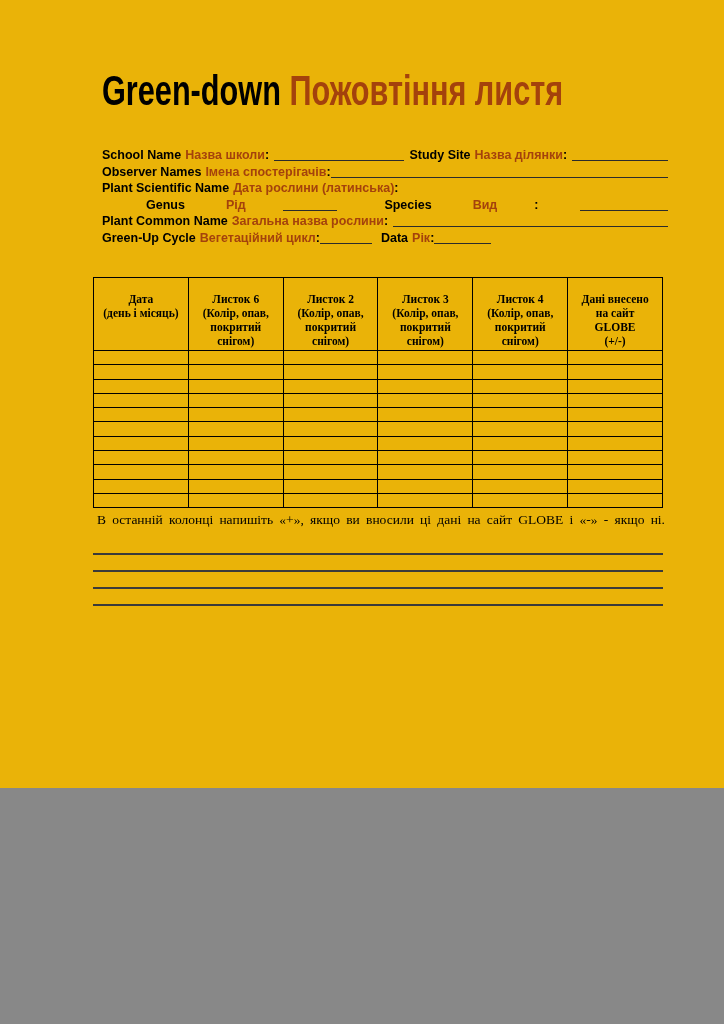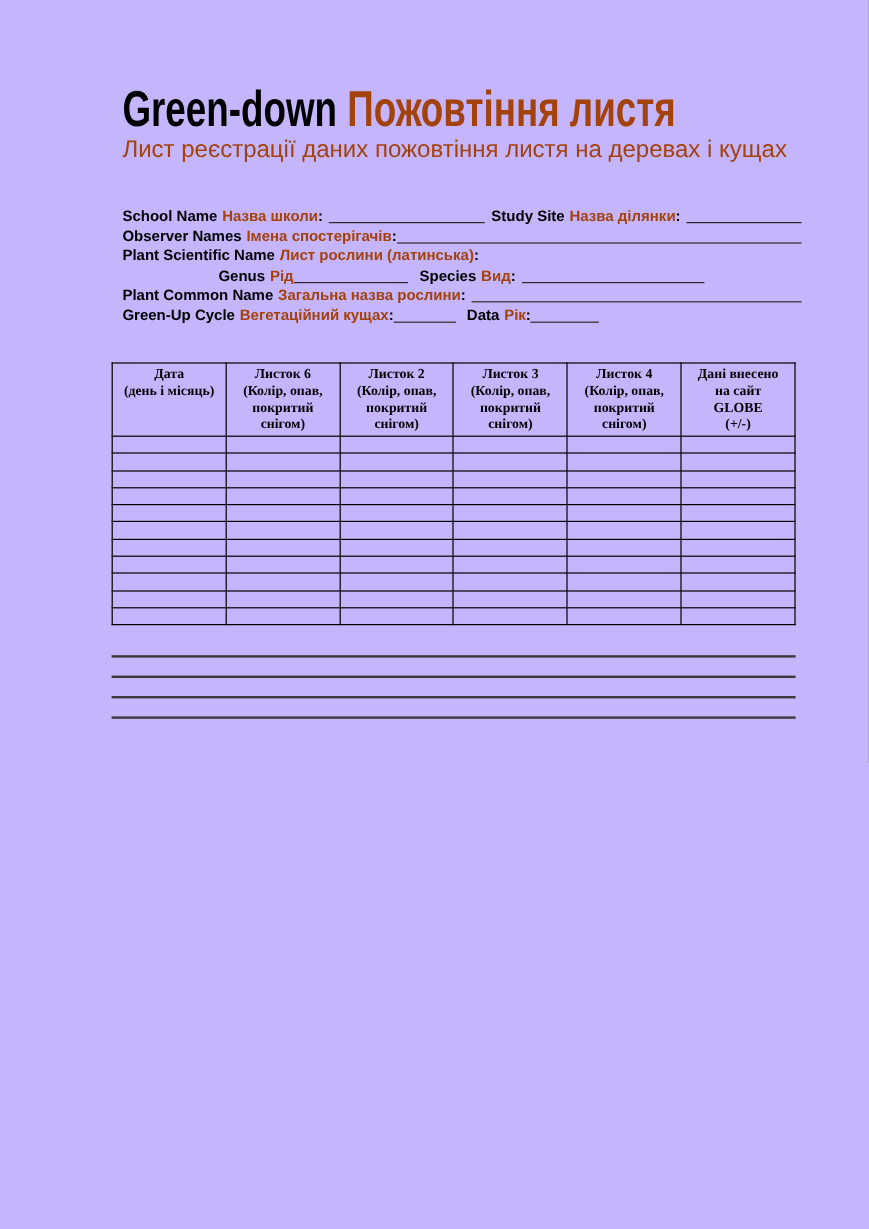--- a/index.html
+++ b/index.html
@@ -1,19 +1,19 @@
 <!DOCTYPE html>
 <html><head>
 <meta charset="utf-8">
 <style>
   html,body{margin:0;padding:0;background:#888;}
   .page{
     position:relative;
-    width:724px;height:1024px;
-    background:#c4b5fd;
+    width:724px;height:788px;
+    background:#eab308;
     margin:0 auto;
     font-family:"Liberation Sans",sans-serif;
     color:#000;
     overflow:hidden;
   }
   .content{position:absolute;left:96px;top:0;width:572px;}
 
   
   .main-title{
     margin:70px 0 0 6px;
@@ -41,42 +41,42 @@
     color:#A4420C;
     text-align:justify;
   }
 
   
   .form-block{margin:35px 0 0 6px;font-size:12.5px;font-weight:bold;line-height:16.5px;width:566px;}
   .form-line{display:flex;align-items:center;white-space:nowrap;}
   .blank{display:inline-block;border-bottom:1.5px solid #2b2b2b;height:11px;}
   .grow{flex-grow:1;}
   .sp{margin-right:4px;}
-  .indent{margin-left:80px;}
+  .indent{margin-left:44px;gap:37px;}
 
   
   .data-table{
     margin-top:31px;
     border-collapse:collapse;
     width:570px;
     table-layout:fixed;
     margin-left:-3px;
   }
   .data-table th,.data-table td{
     border:1.5px solid #000;
     padding:0;
   }
   .data-table th{
     font-family:"Liberation Serif",serif;
     font-size:11.5px;
     font-weight:bold;
     line-height:14px;
     white-space:pre-line;
     vertical-align:top;
-    padding-top:2px;
+    padding-top:14px;
     height:58px;
   }
   .data-table td{height:13.3px;}
 
   
   .note{
     margin:4px 0 0 1px;
     font-family:"Liberation Serif",serif;
     font-size:13.5px;
     line-height:16px;
@@ -96,21 +96,20 @@
   .comment-line{height:0;border-top:2px solid #3a3a3a;margin-bottom:15px;}
 </style>
 </head>
 <body>
 
 <div class="page">
   <div class="content">
 
     <h1 class="main-title"><span>Green-down</span><span> </span><span class="accent">Пожовтіння листя</span></h1>
 
-    <div class="subtitle-ua">Лист реєстрації даних пожовтіння листя на деревах і кущах</div>
 
     <div class="form-block">
 
       <div class="form-line">
         <span class="sp">School Name</span>
         <span class="accent">Назва школи</span>
           <span>:</span>
         <span class="blank grow" style="flex-grow:1.36;margin:0 5px;"></span>
         <span class="sp">Study Site</span>
         <span class="accent">Назва ділянки</span>
@@ -120,21 +119,21 @@
 
       <div class="form-line">
         <span class="sp">Observer Names</span>
         <span class="accent">Імена спостерігачів</span>
           <span>:</span>
         <span class="blank grow"></span>
       </div>
 
       <div class="form-line">
         <span class="sp">Plant Scientific Name</span>
-        <span class="accent">Лист рослини (латинська)</span>
+        <span class="accent">Дата рослини (латинська)</span>
           <span>:</span>
       </div>
 
       <div class="form-line indent">
         <span class="sp">Genus</span>
         <span class="accent">Рід</span>
         <span class="blank" style="width:95px;"></span>
         <span class="sp" style="margin-left:10px;">Species</span>
         <span class="accent">Вид</span>
           <span>:</span>
@@ -143,21 +142,21 @@
 
       <div class="form-line">
         <span class="sp">Plant Common Name</span>
         <span class="accent">Загальна назва рослини</span>
           <span>:</span>
         <span class="blank grow" style="margin-left:5px;"></span>
       </div>
 
       <div class="form-line">
         <span class="sp">Green-Up Cycle</span>
-        <span class="accent">Вегетаційний кущах</span>
+        <span class="accent">Вегетаційний цикл</span>
           <span>:</span>
         <span class="blank" style="width:52px;"></span>
         <span class="sp" style="margin-left:9px;">Data</span>
         <span class="accent">Рік</span>
           <span>:</span>
         <span class="blank" style="width:57px;"></span>
       </div>
 
     </div>
 
@@ -273,20 +272,21 @@
             <td></td>
             <td></td>
             <td></td>
             <td></td>
             <td></td>
             <td></td>
           </tr>
         </tbody>
     </table>
 
+    <div class="note">В останній колонці напишіть «+», якщо ви вносили ці дані на сайт GLOBE і «-» - якщо ні.</div>
 
 
     <div class="comment-lines">
       <div class="comment-line"></div>
       <div class="comment-line"></div>
       <div class="comment-line"></div>
       <div class="comment-line"></div>
     </div>
 
   </div>

